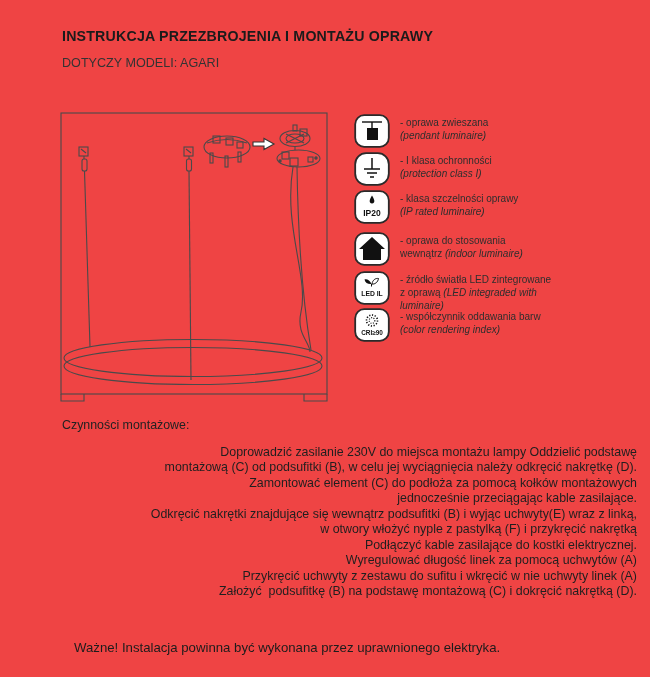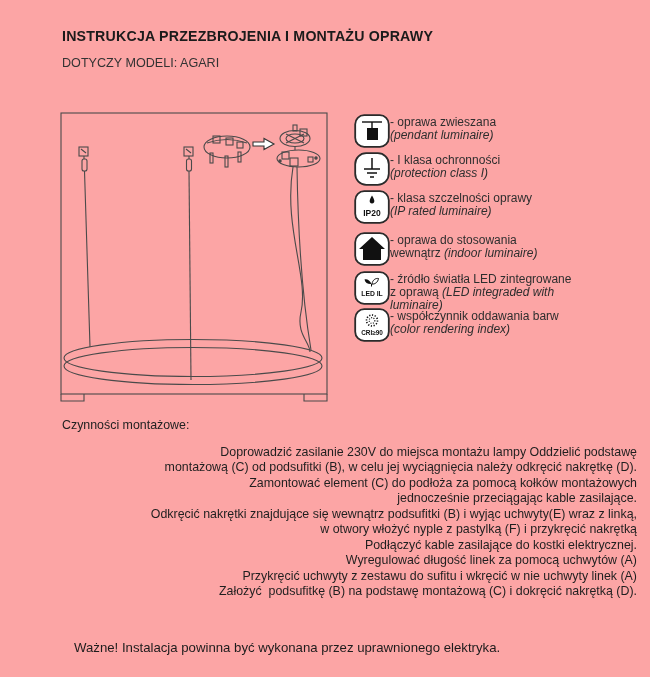--- a/index.html
+++ b/index.html
@@ -1,31 +1,31 @@
 <!DOCTYPE html>
 <html><head>
 <meta charset="utf-8">
 <style>
   html,body{margin:0;padding:0;background:#fff;}
   .page{
-    position:relative;width:650px;height:677px;background:#fca5a5;
+    position:relative;width:650px;height:677px;background:#ef4444;
     font-family:"Liberation Sans","DejaVu Sans",sans-serif;color:#222;overflow:hidden;
   }
   
   .hdr{position:absolute;left:62px;top:28px;}
   .hdr .title{font-size:14.2px;font-weight:bold;color:#1b1b1b;letter-spacing:.2px;white-space:pre;}
   .hdr .subtitle{font-size:12.6px;color:#333;margin-top:12px;white-space:pre;}
   
   .figure{position:absolute;left:60px;top:112px;width:270px;height:292px;}
   .figure svg{display:block;}
   
   .legend{position:absolute;left:354px;top:112px;width:290px;height:240px;}
   .legend-item{position:absolute;left:0;display:flex;align-items:flex-start;}
   .legend-icon{width:36px;height:34px;flex:0 0 36px;}
-  .legend-text{margin-top:2px;font-size:12px;line-height:13px;color:#2e2e2e;width:215px;}
+  .legend-text{margin-left:10px;margin-top:2px;font-size:10px;line-height:13px;color:#2e2e2e;width:215px;}
   .legend-line{white-space:pre;}
   .legend-line .it{font-style:italic;}
   
   .instructions{position:absolute;left:62px;top:418px;width:575px;}
   .instr-heading{font-size:12.4px;color:#222;white-space:pre;}
   .instr-lines{margin-top:13px;text-align:right;}
   .instr-line{font-size:12.4px;line-height:15.45px;color:#1f1f1f;white-space:pre;}
   
   .note{position:absolute;left:74px;top:640px;font-size:13.2px;color:#1c1c1c;white-space:pre;}
 </style>

